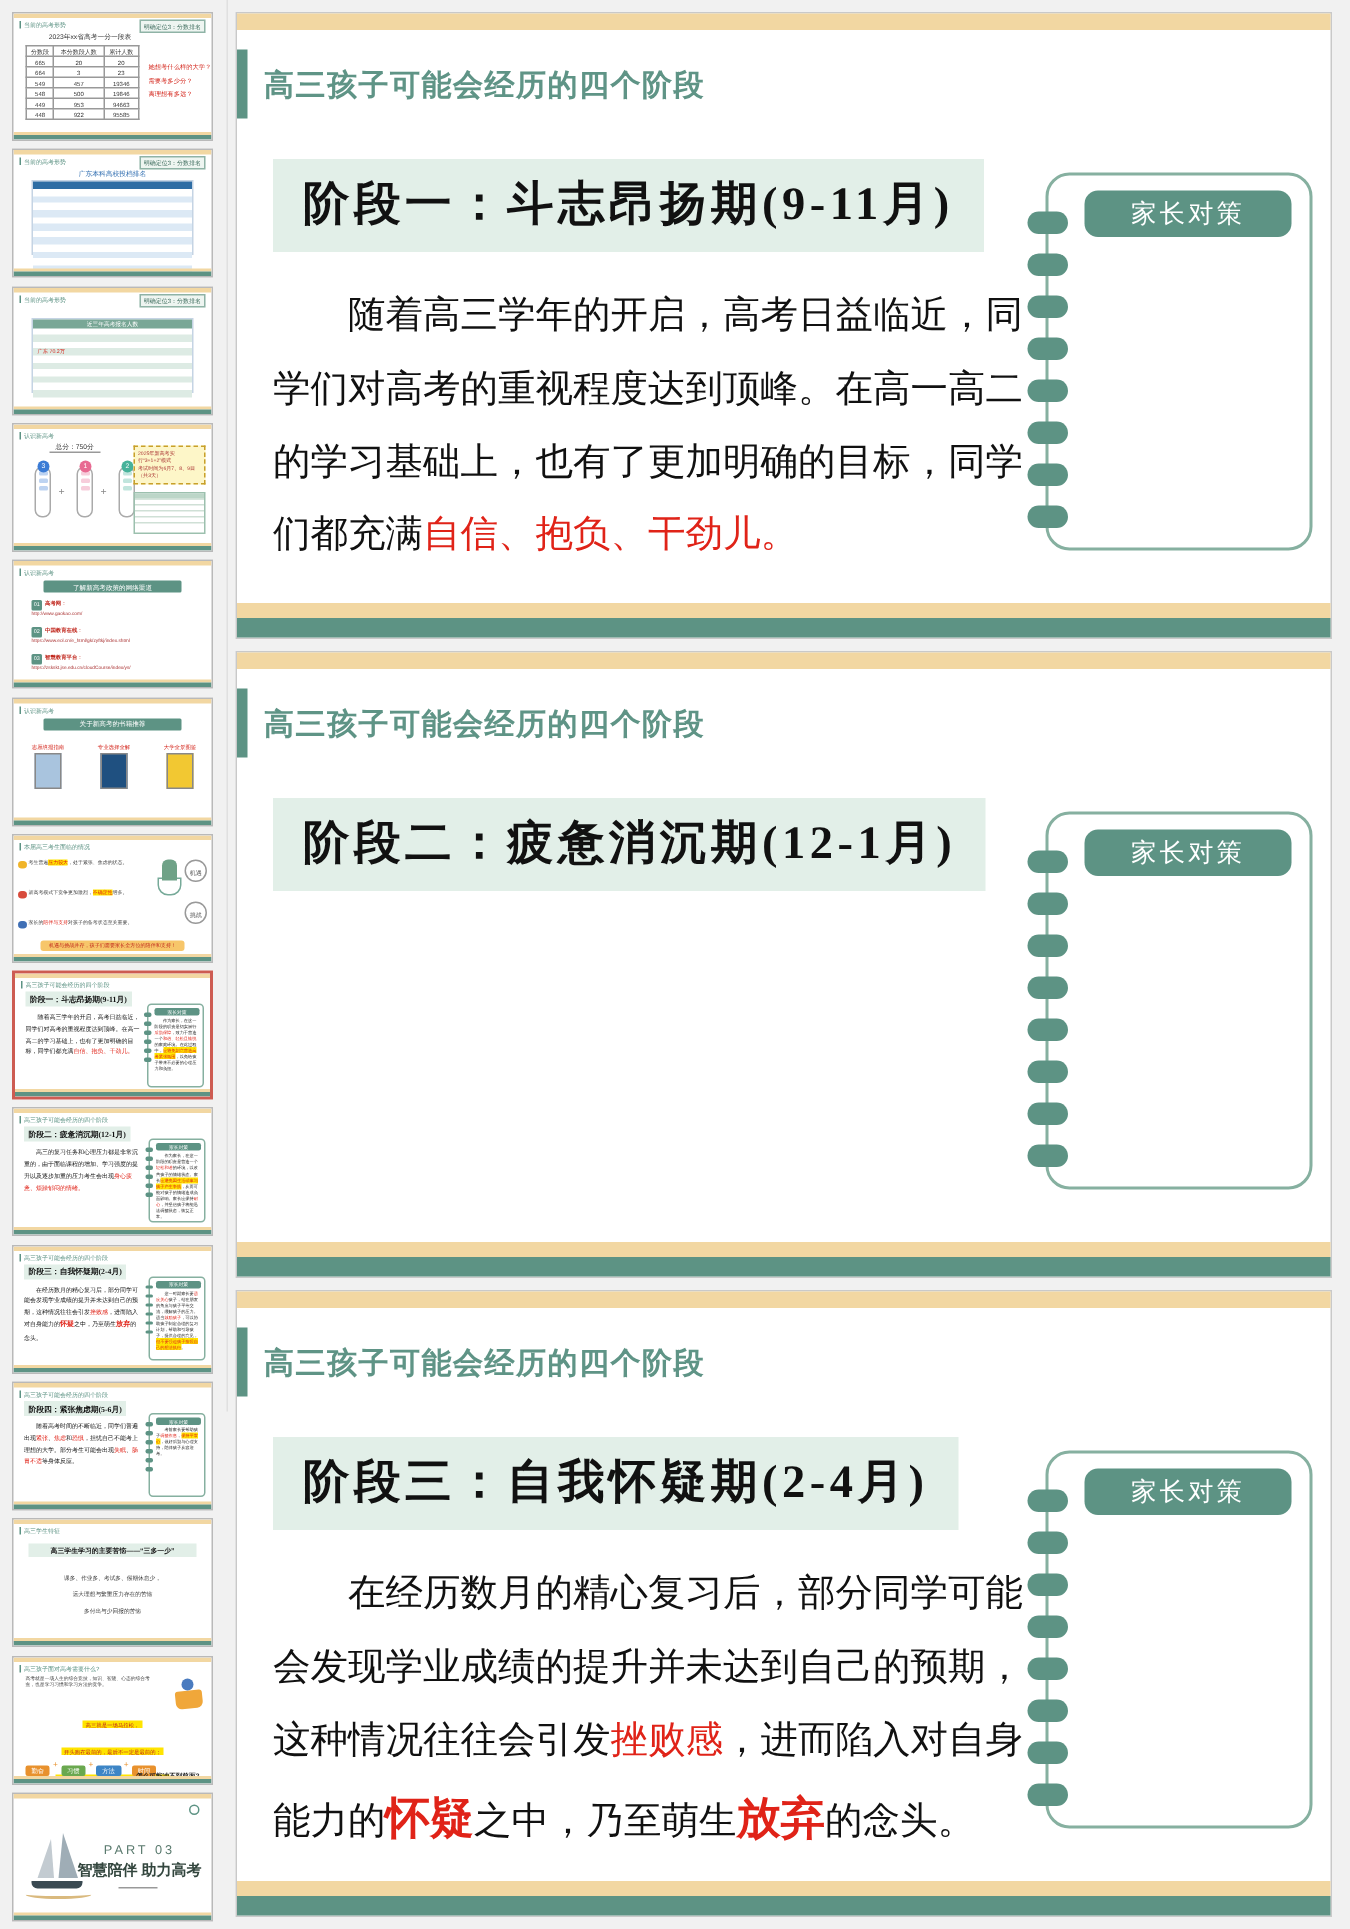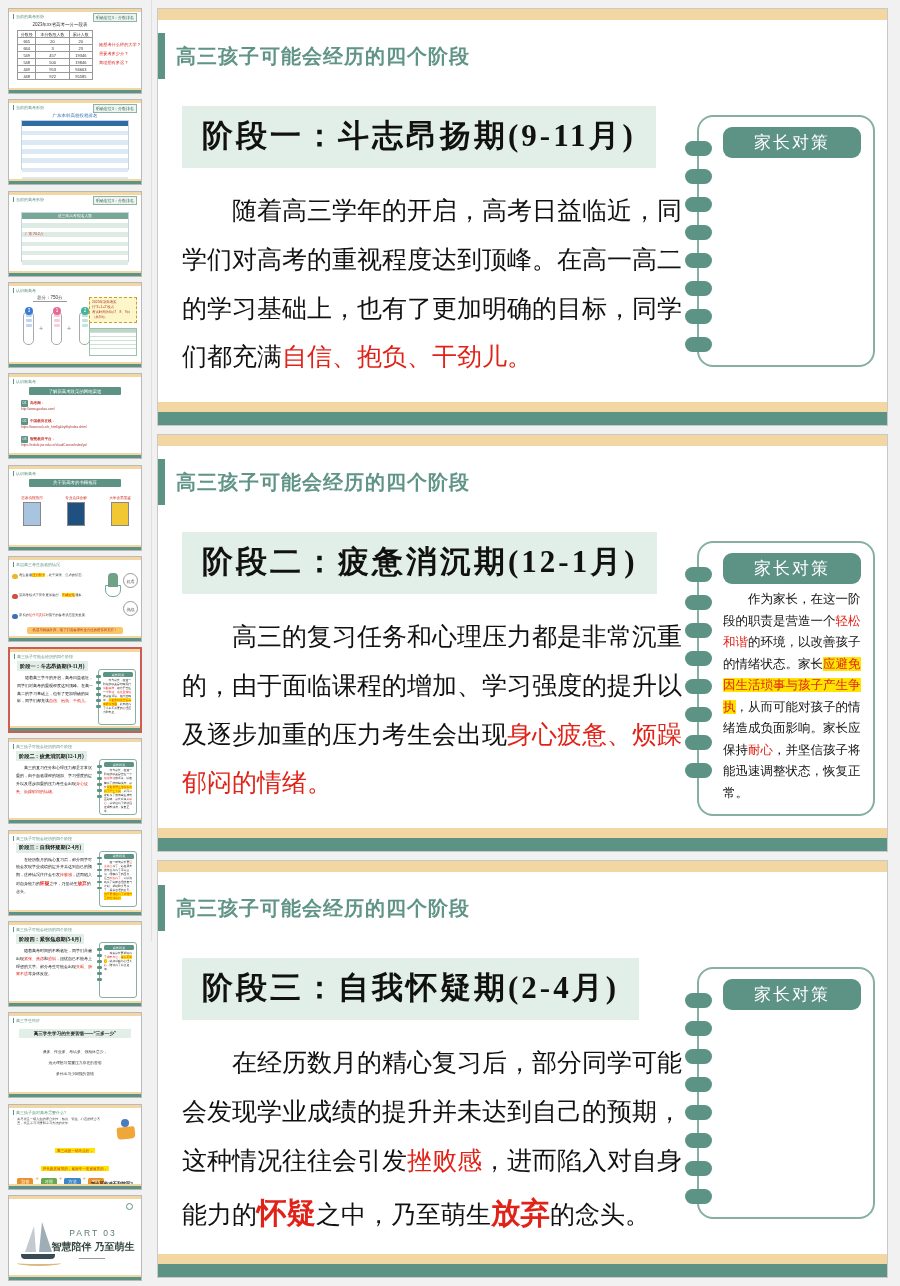--- a/index.html
+++ b/index.html
@@ -387,21 +387,21 @@
       <div class="mbot2"></div>
     </div>
     <div class="thumb" style="top: 1194.9px;">
       <div class="mtan"></div>
       <div class="partlogo"></div>
       <div class="sail1"></div>
       <div class="sail2"></div>
       <div class="hull"></div>
       <div class="wave"></div>
       <div class="parttxt">PART 03</div>
-      <div class="parttitle">智慧陪伴 乃至萌生</div>
+      <div class="parttitle">智慧陪伴 助力高考</div>
       <div class="partline"></div>
       <div class="mbot1"></div>
       <div class="mbot2"></div>
     </div>
   </div>
 
 <section class="slide" id="slide1">
   <div class="bar-top"></div>
   <div class="title-accent"></div>
   <h2 class="slide-title">高三孩子可能会经历的四个阶段</h2>
@@ -422,34 +422,32 @@
   </div>
   <div class="bar-bot-tan"></div>
   <div class="bar-bot-green"></div>
 </section>
 
 <section class="slide" id="slide2">
   <div class="bar-top"></div>
   <div class="title-accent"></div>
   <h2 class="slide-title">高三孩子可能会经历的四个阶段</h2>
   <div class="stage-heading">阶段二：疲惫消沉期(12-1月)</div>
-  <p class="stage-body"><span class="sg-n">高三的复习任务和心理压力都是非常沉重的，由于面临课程的增加、学习强度的提升以及逐步加重的压力考生会出现</span><span class="sg-r">身心疲惫、烦躁郁闷的情绪。</span></p>
   <div class="panel">
     <div class="pills">
         <span class="pill"></span>
         <span class="pill"></span>
         <span class="pill"></span>
         <span class="pill"></span>
         <span class="pill"></span>
         <span class="pill"></span>
         <span class="pill"></span>
         <span class="pill"></span>
       </div>
     <div class="panel-header">家长对策</div>
-    <p class="panel-body"><span class="sg-n">作为家长，在这一阶段的职责是营造一个</span><span class="sg-r">轻松和谐</span><span class="sg-n">的环境，以改善孩子的情绪状态。家长</span><span class="sg-rh">应避免因生活琐事与孩子产生争执</span><span class="sg-n">，从而可能对孩子的情绪造成负面影响。家长应保持</span><span class="sg-r">耐心</span><span class="sg-n">，并坚信孩子将能迅速调整状态，恢复正常。</span></p>
   </div>
   <div class="bar-bot-tan"></div>
   <div class="bar-bot-green"></div>
 </section>
 
 <section class="slide" id="slide3">
   <div class="bar-top"></div>
   <div class="title-accent"></div>
   <h2 class="slide-title">高三孩子可能会经历的四个阶段</h2>
   <div class="stage-heading">阶段三：自我怀疑期(2-4月)</div>

